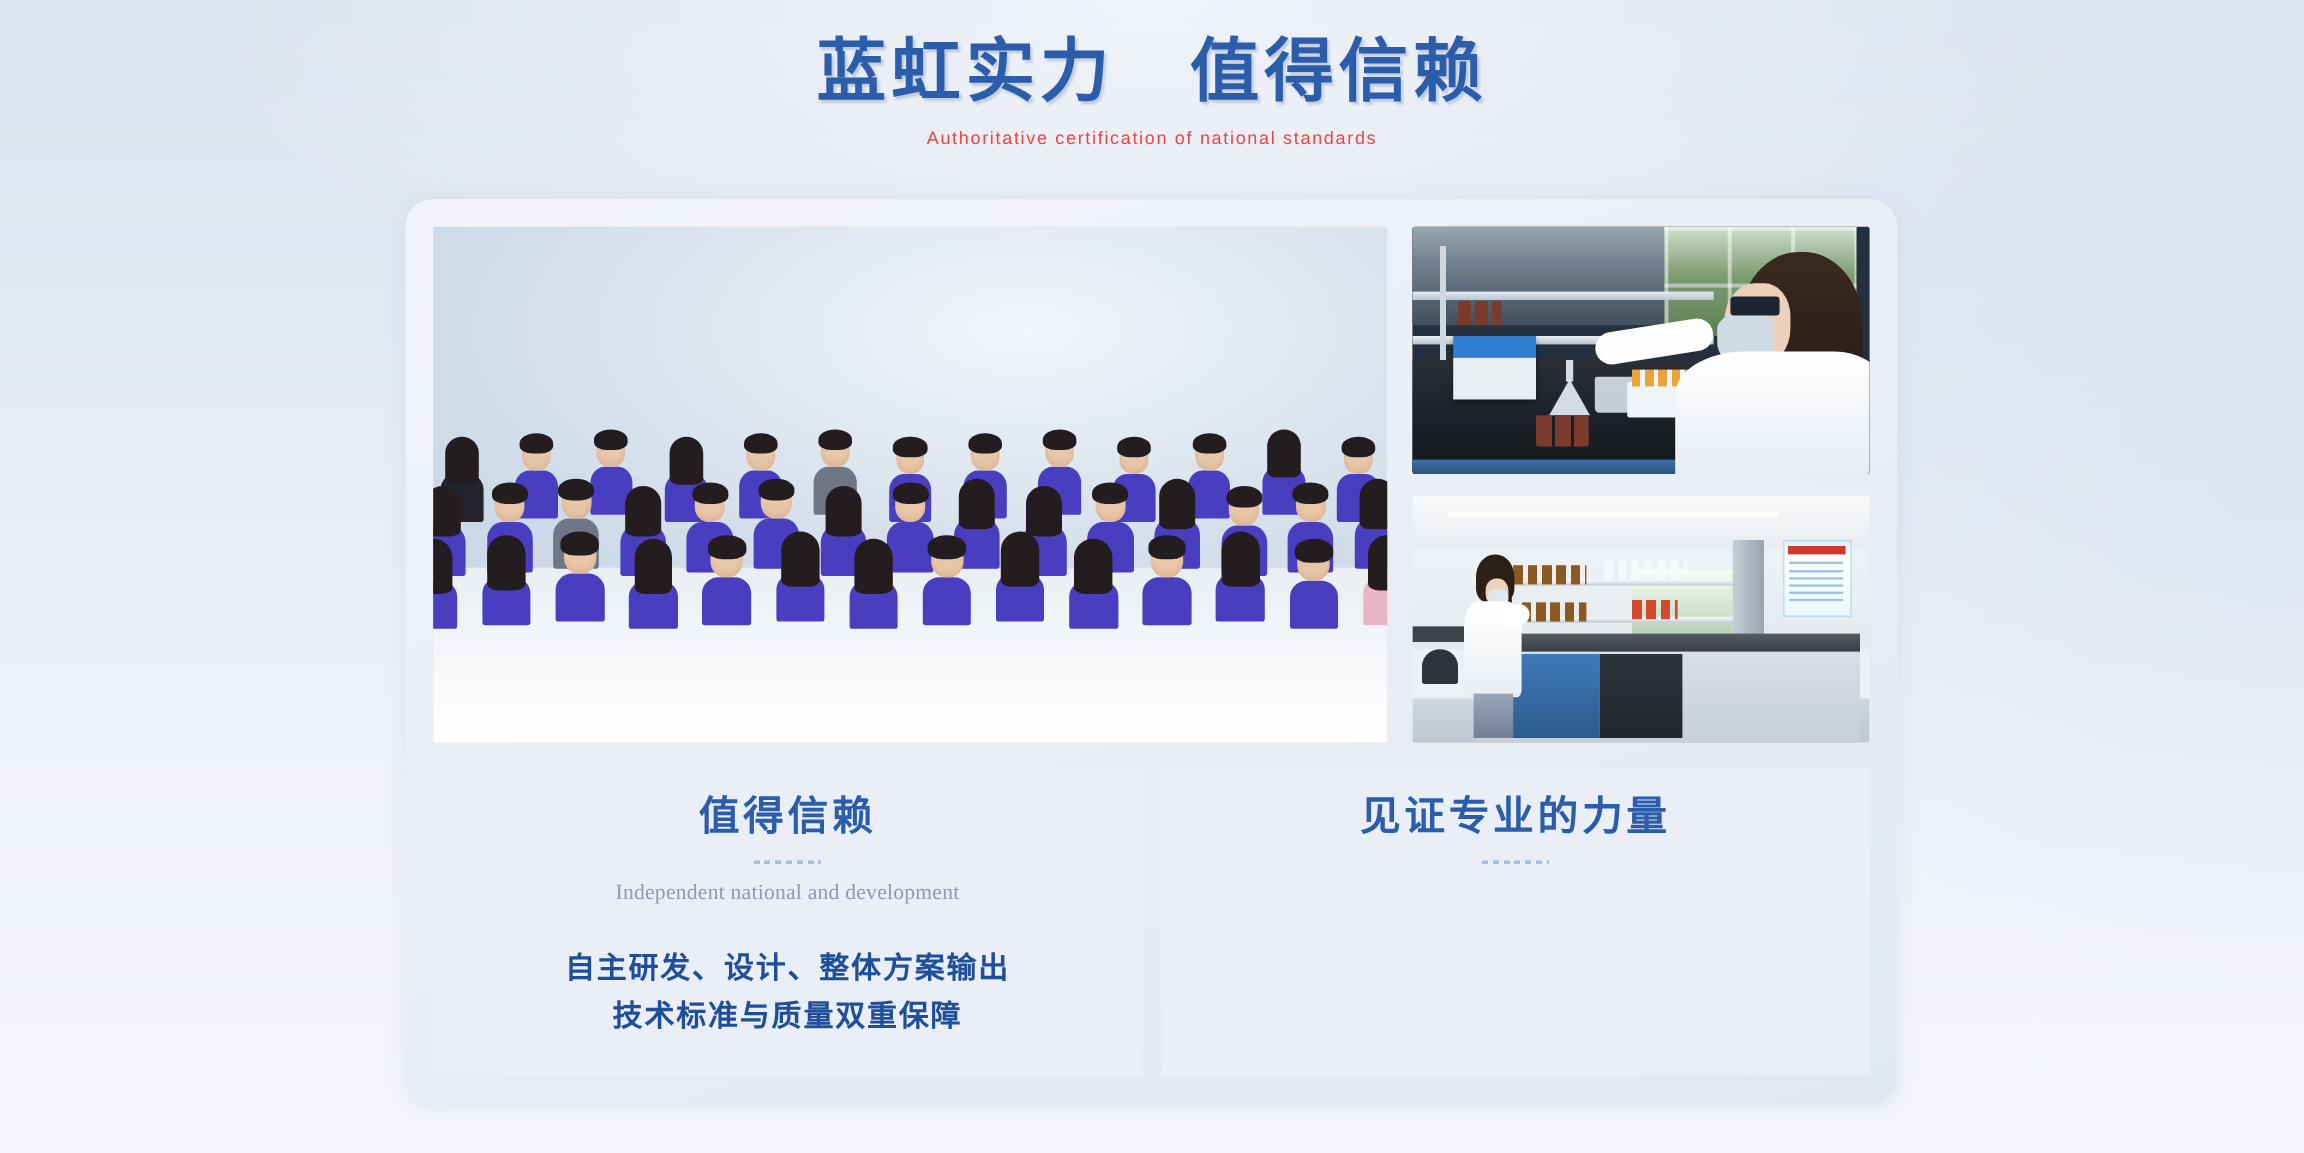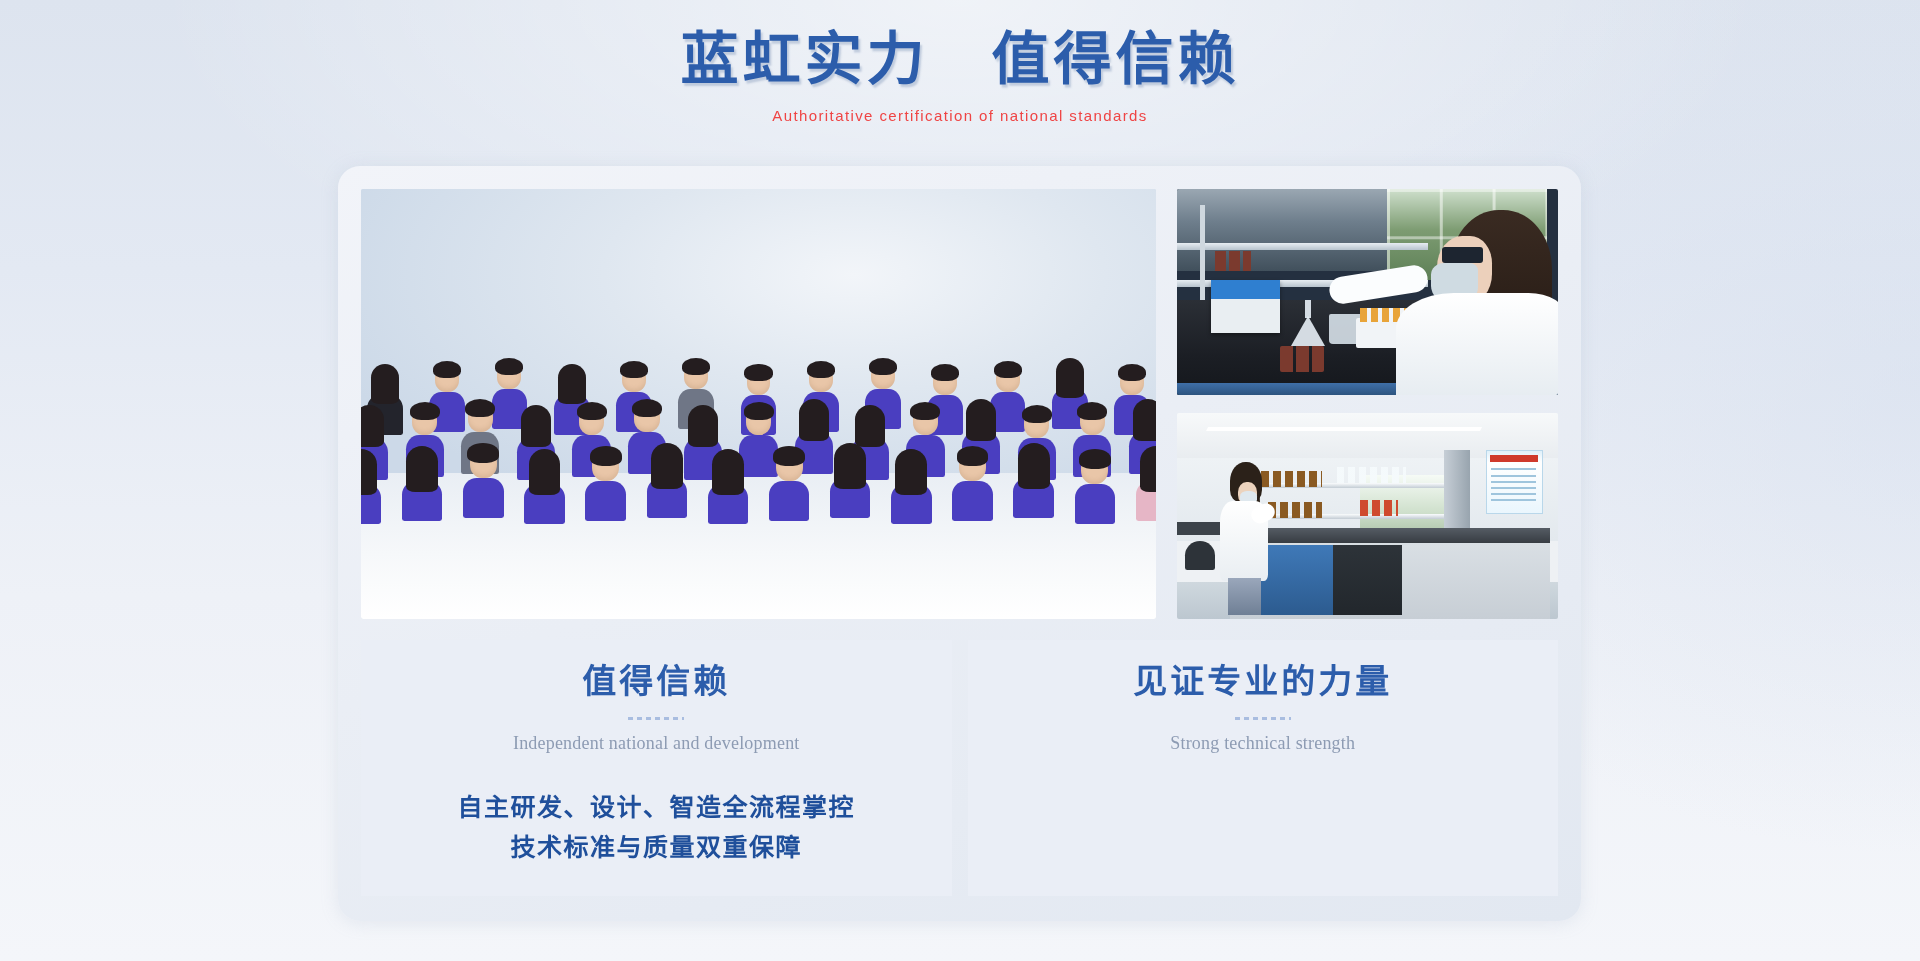--- a/index.html
+++ b/index.html
@@ -757,26 +757,25 @@
       </div>
     </div>
 
     <div class="cards">
 
       <div class="card">
         <div class="card-title">值得信赖</div>
         <div class="card-divider"></div>
         <div class="card-subtitle">Independent national and development</div>
         <div class="card-body">
-          <span class="line">自主研发、设计、智造全流程掌控</span>
+          <span class="line">自主研发、设计、整体方案输出</span>
           <span class="line">技术标准与质量双重保障</span>
         </div>
       </div>
 
       <div class="card">
         <div class="card-title">见证专业的力量</div>
         <div class="card-divider"></div>
-        <div class="card-subtitle">Strong technical strength</div>
       </div>
 
     </div>
   </div>
 </div>
 
 </body></html>

